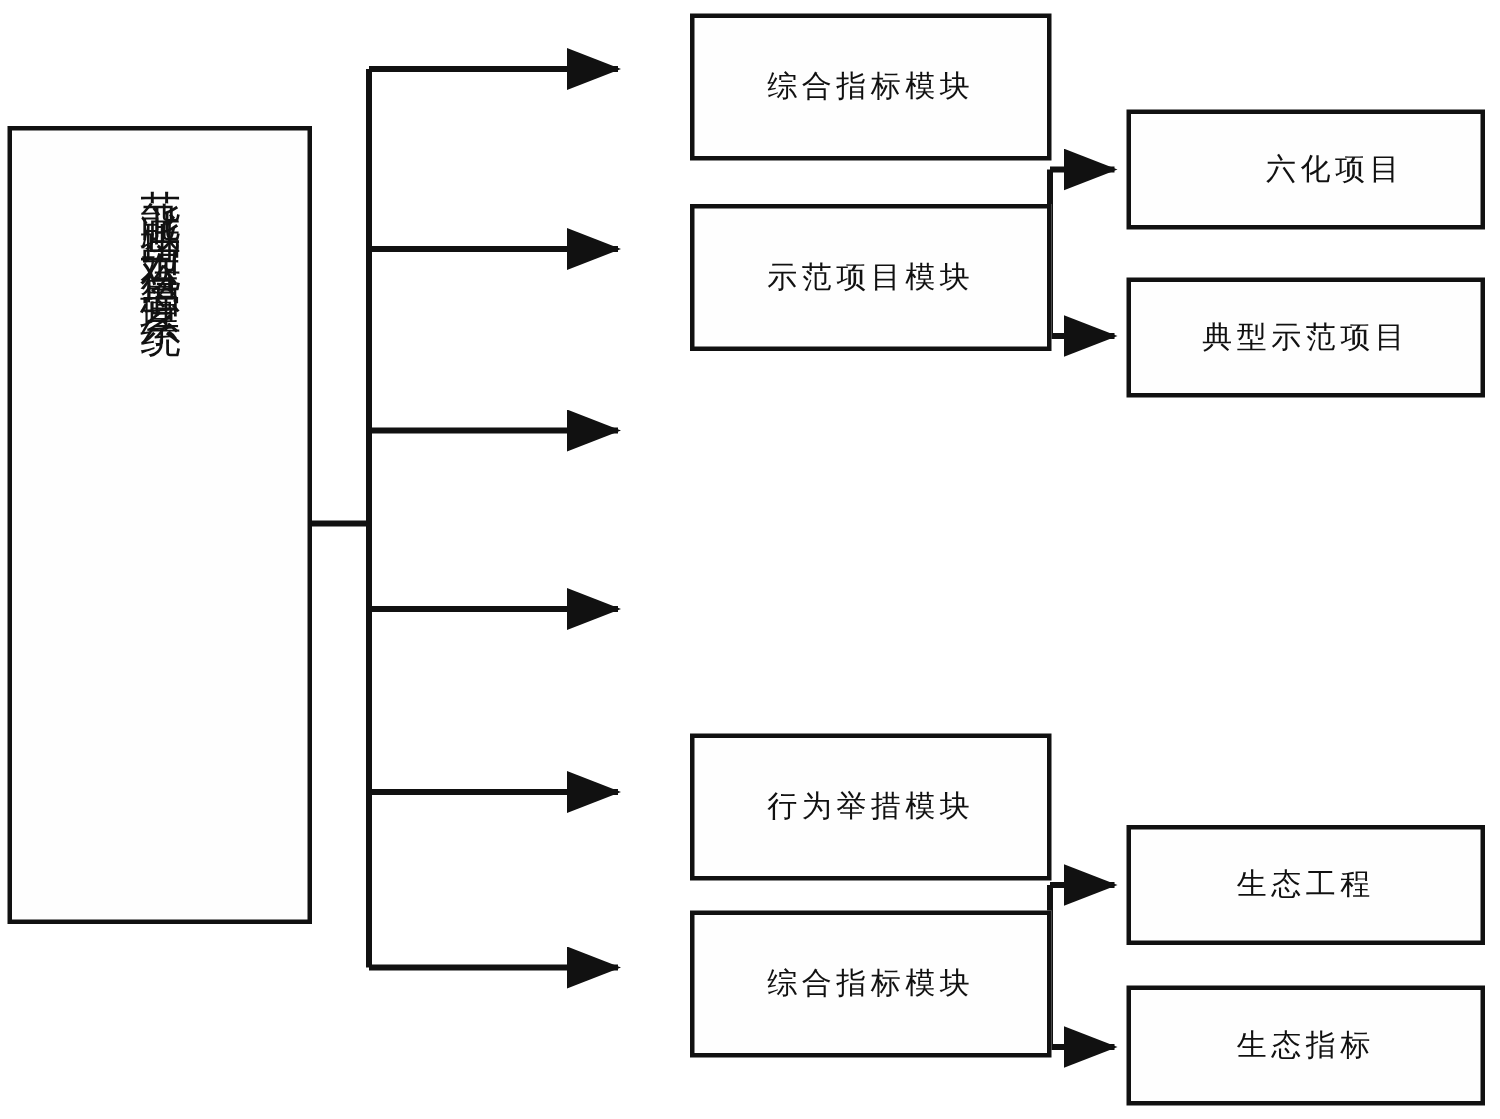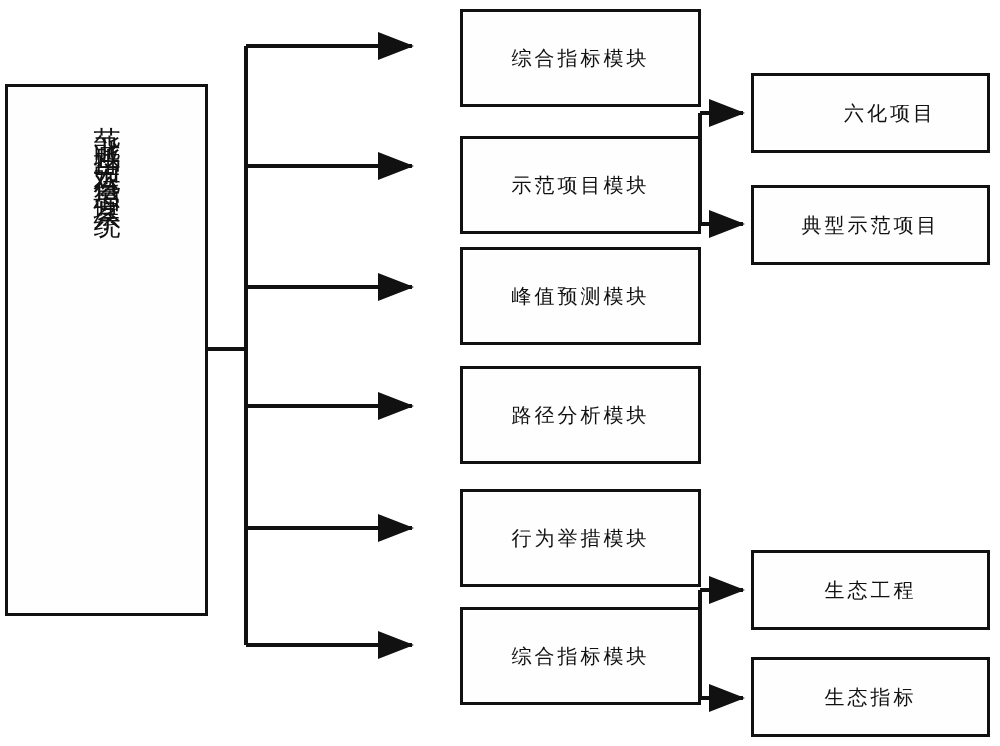--- a/index.html
+++ b/index.html
@@ -148,26 +148,20 @@
   <div class="node" id="node-root">
     <span class="node-label">节能减排与宏观信息管理系统</span>
   </div>
 
   <div class="node mid" id="node-mid-0">
     <span class="node-label">综合指标模块</span>
   </div>
   <div class="node mid" id="node-mid-1">
     <span class="node-label">示范项目模块</span>
   </div>
-  <div class="node mid" id="node-mid-2">
-    <span class="node-label">峰值预测模块</span>
-  </div>
-  <div class="node mid" id="node-mid-3">
-    <span class="node-label">路径分析模块</span>
-  </div>
   <div class="node mid" id="node-mid-4">
     <span class="node-label">行为举措模块</span>
   </div>
   <div class="node mid" id="node-mid-5">
     <span class="node-label">综合指标模块</span>
   </div>
 
   <div class="node right" id="node-right-0">
     <span class="node-label">六化项目</span>
   </div>

